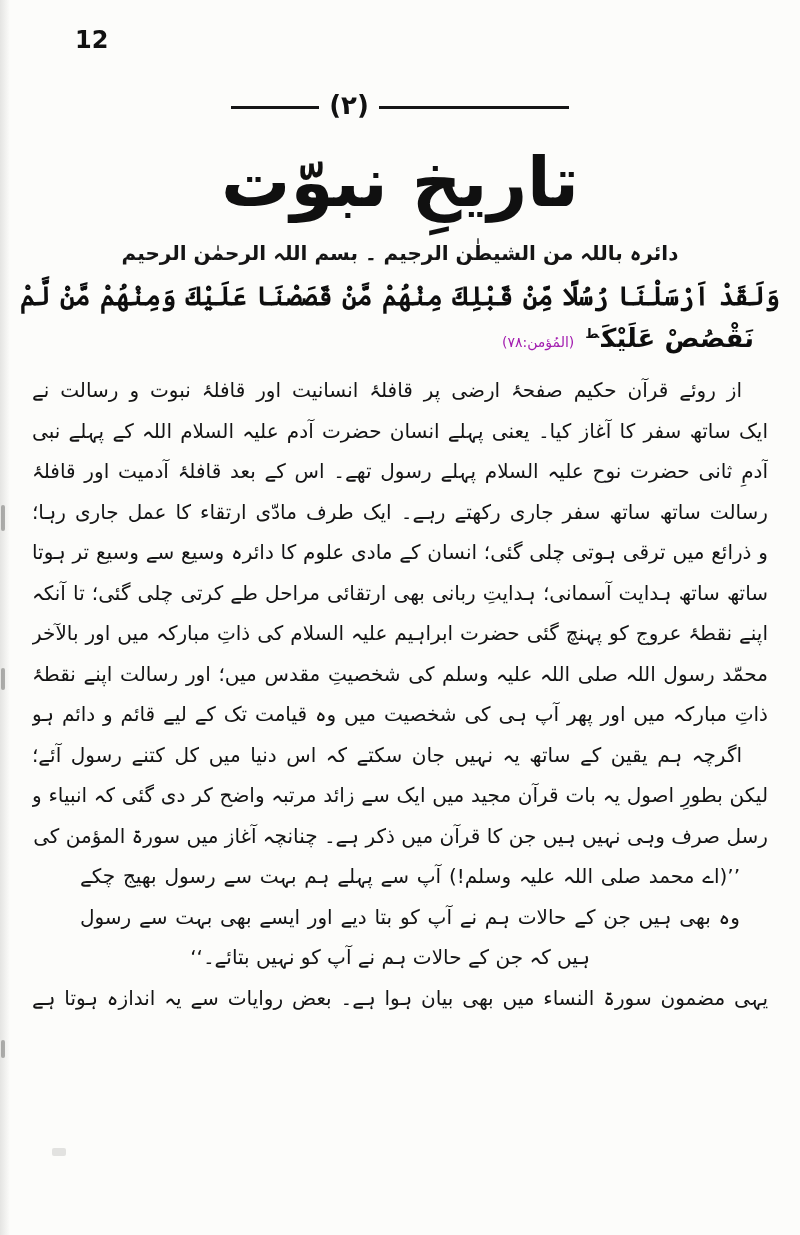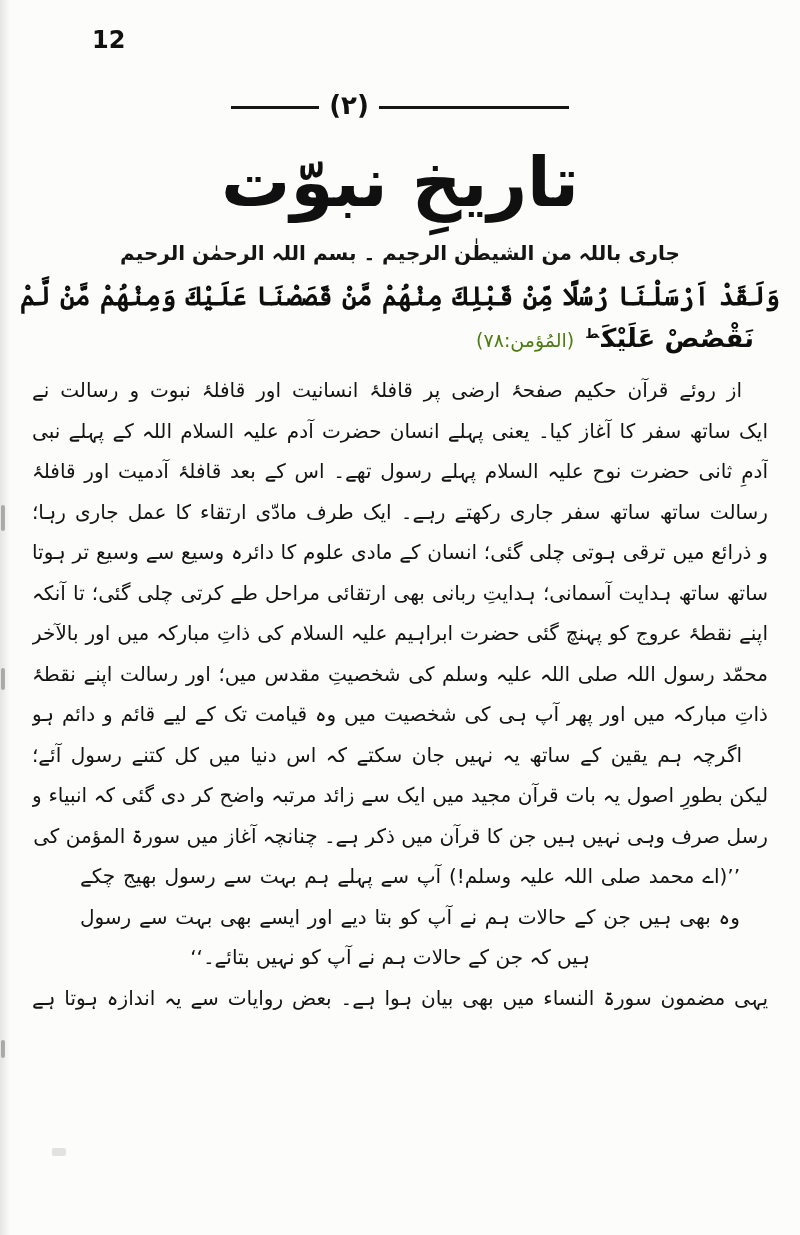--- a/index.html
+++ b/index.html
@@ -25,21 +25,21 @@
   .scan-mark {
     position: absolute; background: rgba(90,90,88,0.45); border-radius: 2px;
   }
   .scan-mark.m1 { left: 1px; top: 505px;  width: 4px; height: 26px; }
   .scan-mark.m2 { left: 1px; top: 668px;  width: 4px; height: 22px; }
   .scan-mark.m3 { left: 1px; top: 1040px; width: 4px; height: 18px; }
   .scan-mark.m4 { left: 52px; top: 1148px; width: 14px; height: 8px; opacity:.35; }
 
   .page-number {
     position: absolute;
-    top: 26px; left: 92px;
+    top: 26px; left: 75px;
     direction: ltr;
     font-family: "DejaVu Sans", sans-serif;
     font-size: 24px; font-weight: 600;
     color: #111;
   }
 
   .section-divider {
     margin: 92px auto 0;
     display: flex; align-items: center; justify-content: center;
     direction: ltr;
@@ -91,23 +91,23 @@
     text-align: right;
     line-height: 1.5;
   }
   .waqf {
     font-size: 13px;
     font-weight: 700;
     vertical-align: super;
     margin: 0 2px;
   }
   .verse-ref {
-    font-size: 19px;
+    font-size: 14px;
     font-weight: 400;
-    color: #4d7c0f;
+    color: #a21caf;
   }
 
   .body-text {
     margin-top: 12px;
     padding: 0 32px;
     font-size: 20px;
     line-height: 40.5px;
     color: #141414;
   }
   .para > div, .quote > div, .closing-line {
@@ -141,21 +141,21 @@
   <div class="page-number">12</div>
 
   <div class="section-divider">
     <div class="dash short"></div>
     <div class="section-number">(۲)</div>
     <div class="dash long"></div>
   </div>
 
   <h1 class="page-title">تاریخِ نبوّت</h1>
 
-  <div class="istiadha">جاری باللہ من الشیطٰن الرجیم ۔ بسم اللہ الرحمٰن الرحیم</div>
+  <div class="istiadha">دائرہ باللہ من الشیطٰن الرجیم ۔ بسم اللہ الرحمٰن الرحیم</div>
 
   <div class="verse-line1">وَلَقَدْ اَرْسَلْنَا رُسُلًا مِّنْ قَبْلِكَ مِنْهُمْ مَّنْ قَصَصْنَا عَلَيْكَ وَمِنْهُمْ مَّنْ لَّمْ</div>
 
   <div class="verse-line2">
     <span>نَقْصُصْ عَلَيْكَ</span><span class="waqf">ط</span>
     <span class="verse-ref">(المُؤمن:۷۸)</span>
   </div>
 
   <div class="body-text">
     <div class="para">

